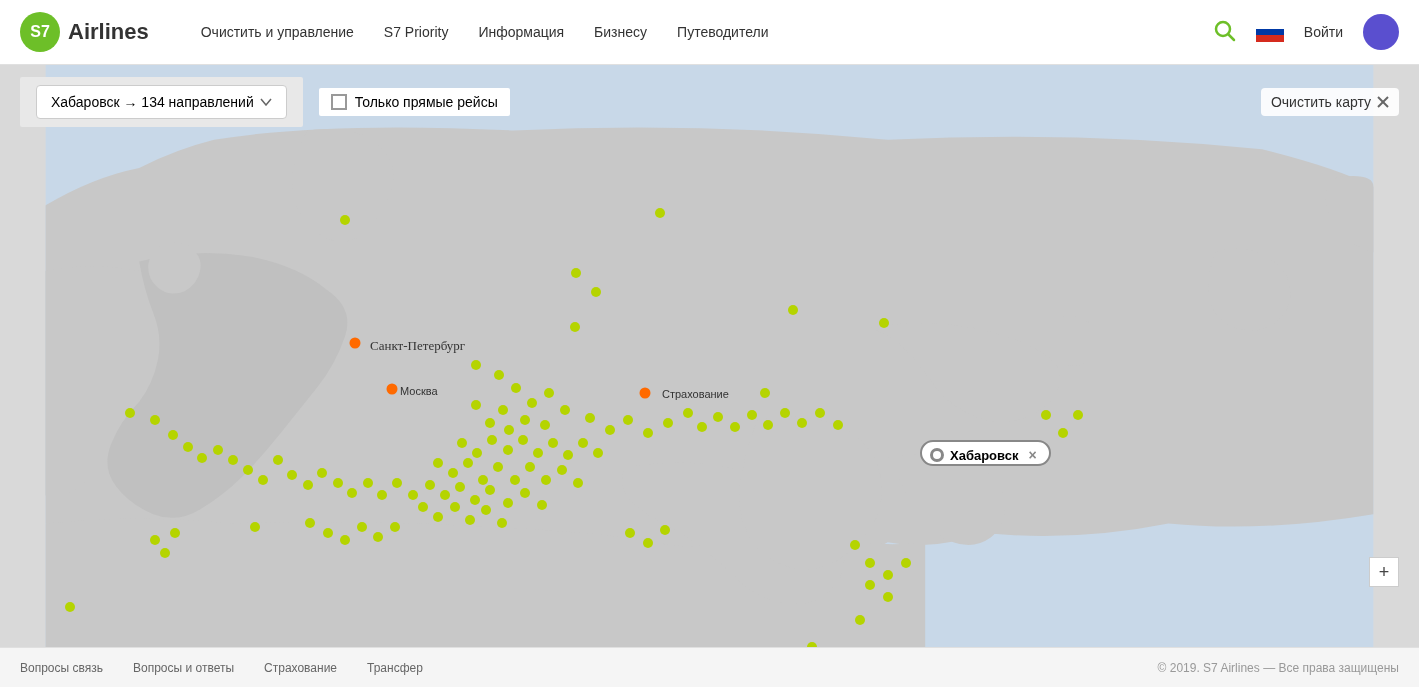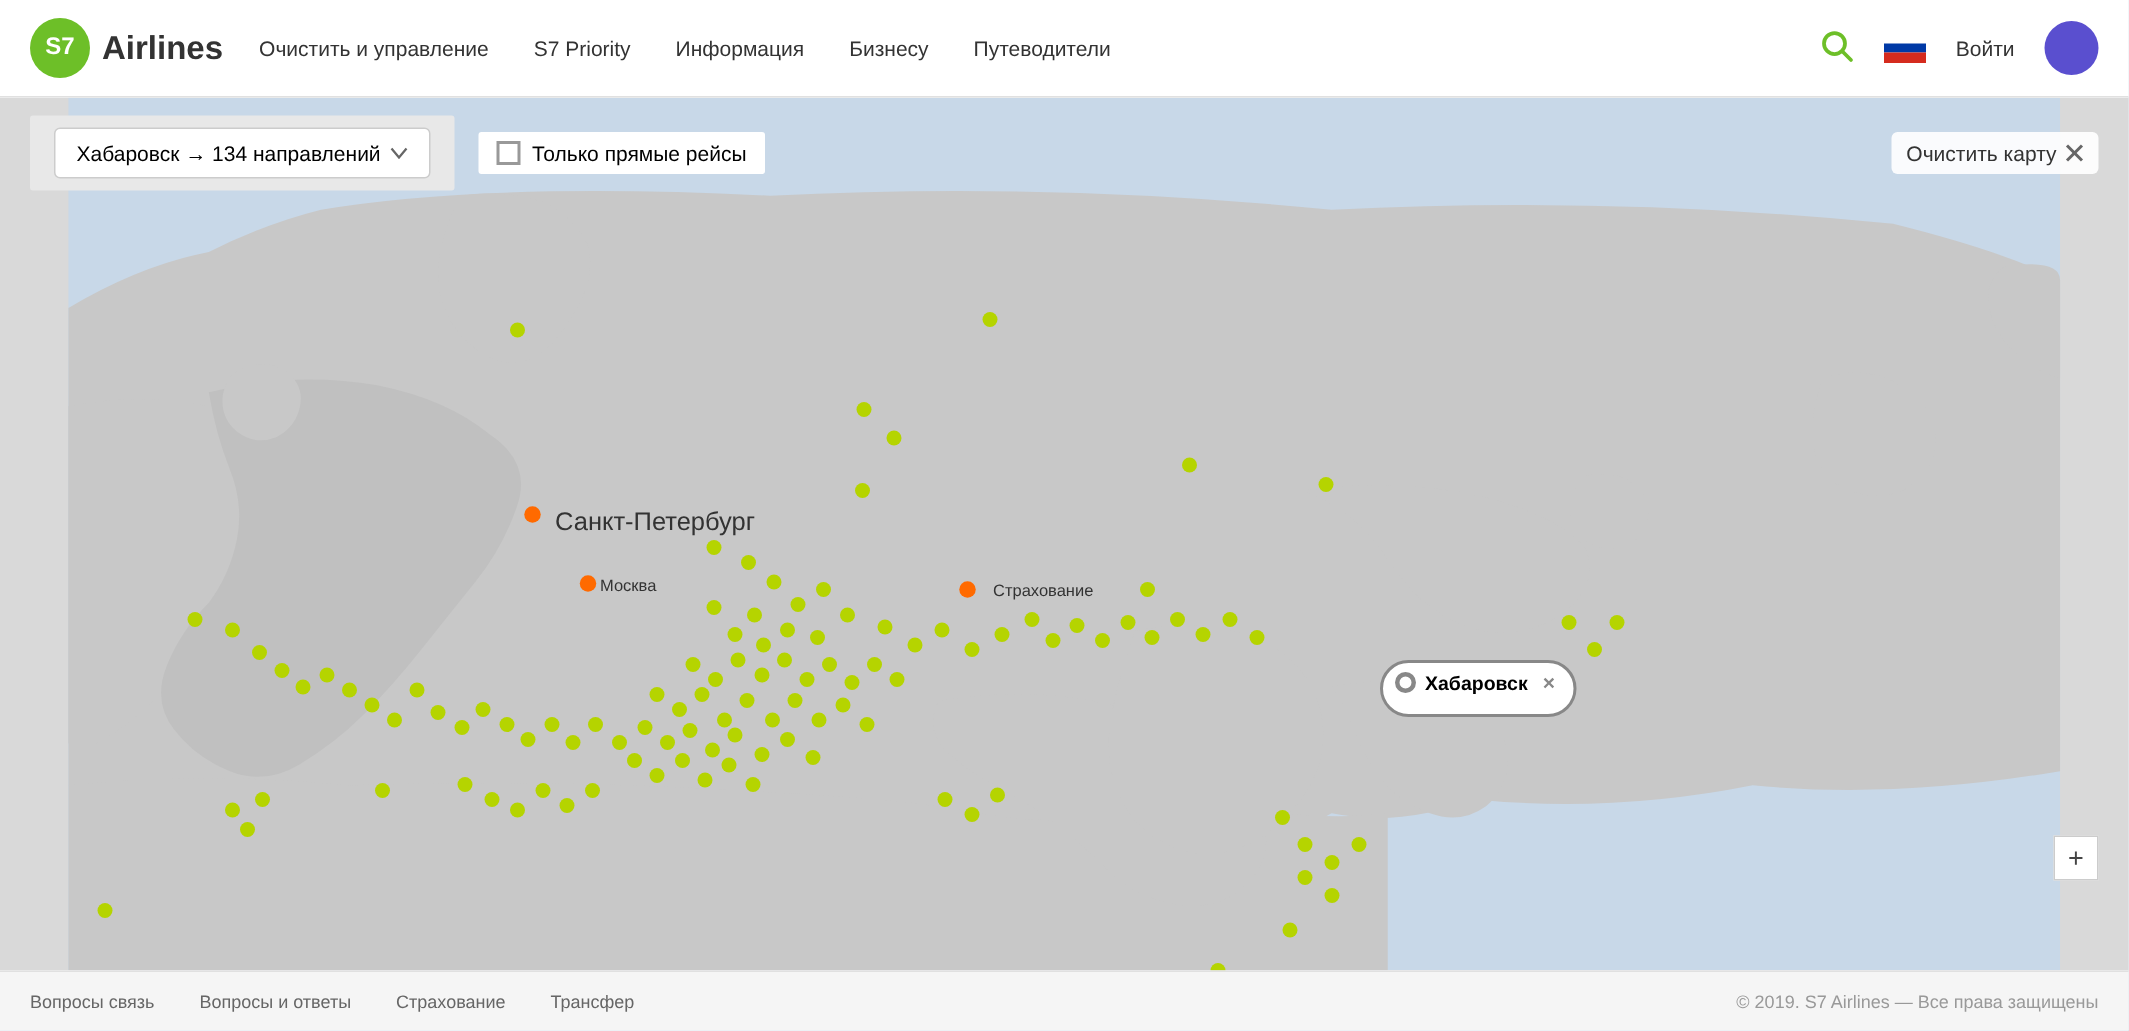--- a/index.html
+++ b/index.html
@@ -12,21 +12,21 @@
       height: 65px;
       background: #fff;
       border-bottom: 1px solid #e0e0e0;
       padding: 0 20px;
       position: relative;
       z-index: 10;
     }
     .logo {
       display: flex;
       align-items: center;
-      margin-right: 24px;
+      margin-right: 52px;
       text-decoration: none;
     }
     .logo-circle {
       width: 40px;
       height: 40px;
       background: #6dbf28;
       border-radius: 50%;
       display: flex;
       align-items: center;
       justify-content: center;
@@ -147,21 +147,21 @@
       background: #ff6a00;
       width: 11px;
       height: 11px;
     }
 
     .khabarovsk-tag {
       position: absolute;
       background: #fff;
       border: 2px solid #888;
       border-radius: 20px;
-      padding: 5px 12px 13px 8px;
+      padding: 5px 12px 1px 8px;
       font-size: 13px;
       font-weight: bold;
       display: flex;
       align-items: center;
       gap: 6px;
       white-space: nowrap;
     }
     .khabarovsk-tag .ring-icon {
       width: 14px;
       height: 14px;
@@ -443,21 +443,21 @@
     </div>
 
   
   <div class="khabarovsk-tag" style="left: 920px; top: 375px;">
     <div class="ring-icon"></div>
     <span>Хабаровск</span>
     <span class="close-x">×</span>
   </div>
 
   
-  <div style="position:absolute;left:370px;top:273px;font-size:17px;color:#333;pointer-events:none;white-space:nowrap;">Санкт-Петербург</div>
+  <div style="position:absolute;left:370px;top:273px;font-size:13px;color:#333;pointer-events:none;white-space:nowrap;font-family:Liberation Serif, serif;">Санкт-Петербург</div>
   <div style="position:absolute;left:400px;top:320px;font-size:11px;color:#333;pointer-events:none;white-space:nowrap;">Москва</div>
   <div style="position:absolute;left:662px;top:323px;font-size:11px;color:#333;pointer-events:none;white-space:nowrap;">Страхование</div>
 
   
   <div class="zoom-controls">
     <div class="zoom-btn">+</div>
   </div>
 </div>
 
 <div class="footer">

